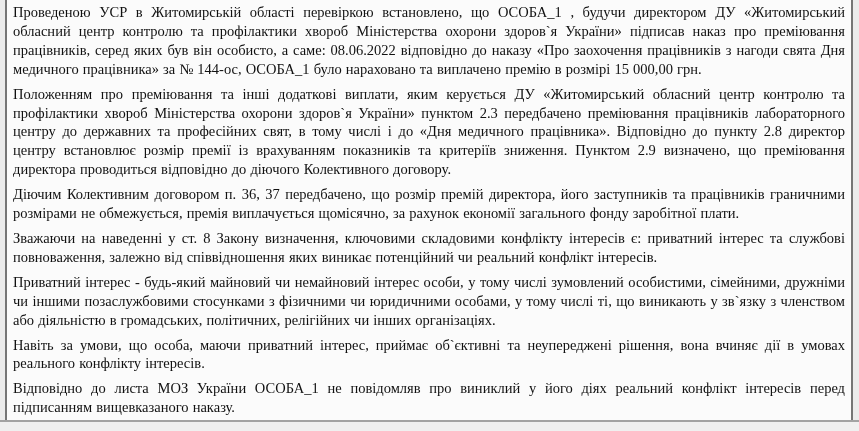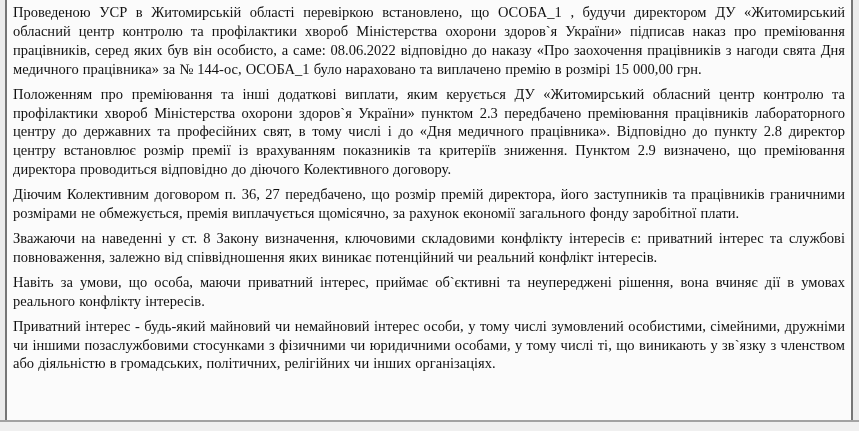--- a/index.html
+++ b/index.html
@@ -56,21 +56,22 @@
   }
 </style>
 </head>
 <body>
 
 <div class="viewport">
   <div class="page">
     <div class="doc-text">
       <p>Проведеною УСР в Житомирській області перевіркою встановлено, що ОСОБА_1 , будучи директором ДУ «Житомирський обласний центр контролю та профілактики хвороб Міністерства охорони здоров`я України» підписав наказ про преміювання працівників, серед яких був він особисто, а саме: 08.06.2022 відповідно до наказу «Про заохочення працівників з нагоди свята Дня медичного працівника» за № 144-ос, ОСОБА_1 було нараховано та виплачено премію в розмірі 15 000,00 грн.</p>
       <p>Положенням про преміювання та інші додаткові виплати, яким керується ДУ «Житомирський обласний центр контролю та профілактики хвороб Міністерства охорони здоров`я України» пунктом 2.3 передбачено преміювання працівників лабораторного центру до державних та професійних свят, в тому числі і до «Дня медичного працівника». Відповідно до пункту 2.8 директор центру встановлює розмір премії із врахуванням показників та критеріїв зниження. Пунктом 2.9 визначено, що преміювання директора проводиться відповідно до діючого Колективного договору.</p>
-      <p>Діючим Колективним договором п. 36, 27 передбачено, що розмір премій директора, його заступників та працівників граничними розмірами не обмежується, премія виплачується щомісячно, за рахунок економії загального фонду заробітної плати.</p>
+      <p>Діючим Колективним договором п. 36, 37 передбачено, що розмір премій директора, його заступників та працівників граничними розмірами не обмежується, премія виплачується щомісячно, за рахунок економії загального фонду заробітної плати.</p>
       <p>Зважаючи на наведенні у ст. 8 Закону визначення, ключовими складовими конфлікту інтересів є: приватний інтерес та службові повноваження, залежно від співвідношення яких виникає потенційний чи реальний конфлікт інтересів.</p>
+      <p>Приватний інтерес - будь-який майновий чи немайновий інтерес особи, у тому числі зумовлений особистими, сімейними, дружніми чи іншими позаслужбовими стосунками з фізичними чи юридичними особами, у тому числі ті, що виникають у зв`язку з членством або діяльністю в громадських, політичних, релігійних чи інших організаціях.</p>
       <p>Навіть за умови, що особа, маючи приватний інтерес, приймає об`єктивні та неупереджені рішення, вона вчиняє дії в умовах реального конфлікту інтересів.</p>
-      <p>Приватний інтерес - будь-який майновий чи немайновий інтерес особи, у тому числі зумовлений особистими, сімейними, дружніми чи іншими позаслужбовими стосунками з фізичними чи юридичними особами, у тому числі ті, що виникають у зв`язку з членством або діяльністю в громадських, політичних, релігійних чи інших організаціях.</p>
+      <p>Відповідно до листа МОЗ України ОСОБА_1 не повідомляв про виниклий у його діях реальний конфлікт інтересів перед підписанням вищевказаного наказу.</p>
     </div>
   </div>
   <div class="bottom-rule"></div>
   <div class="below-rule"></div>
 </div>
 
 </body></html>

